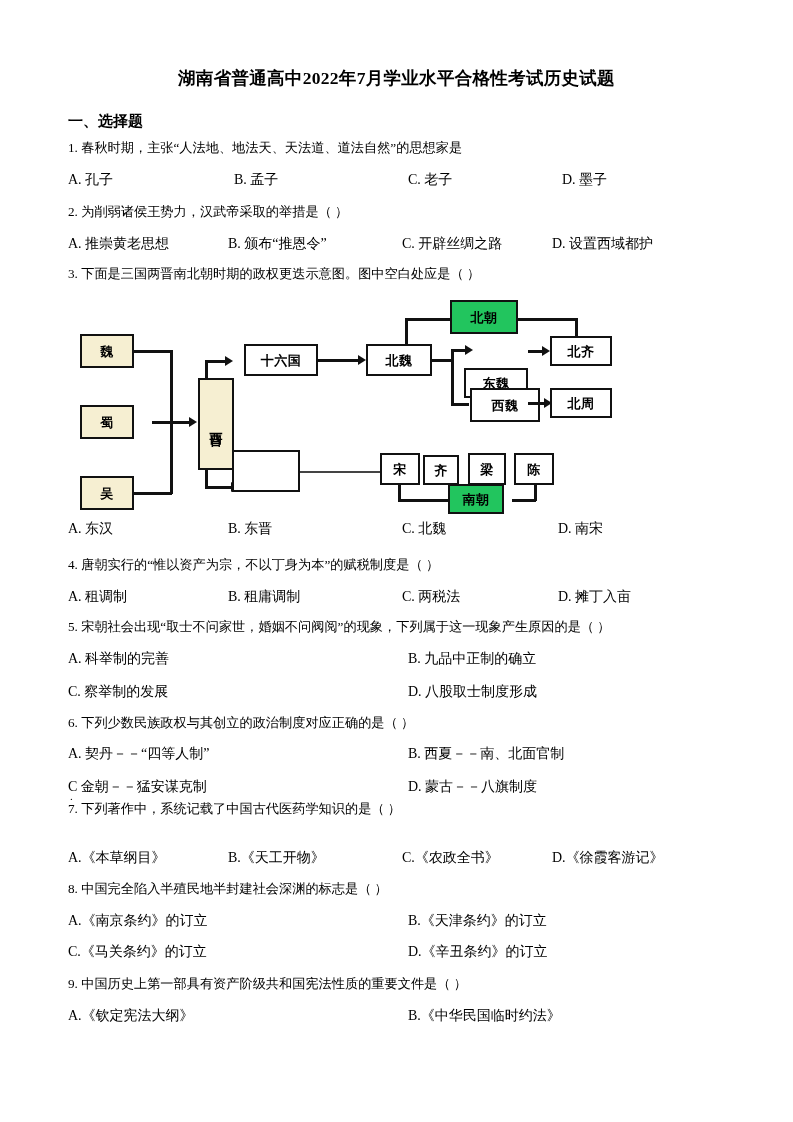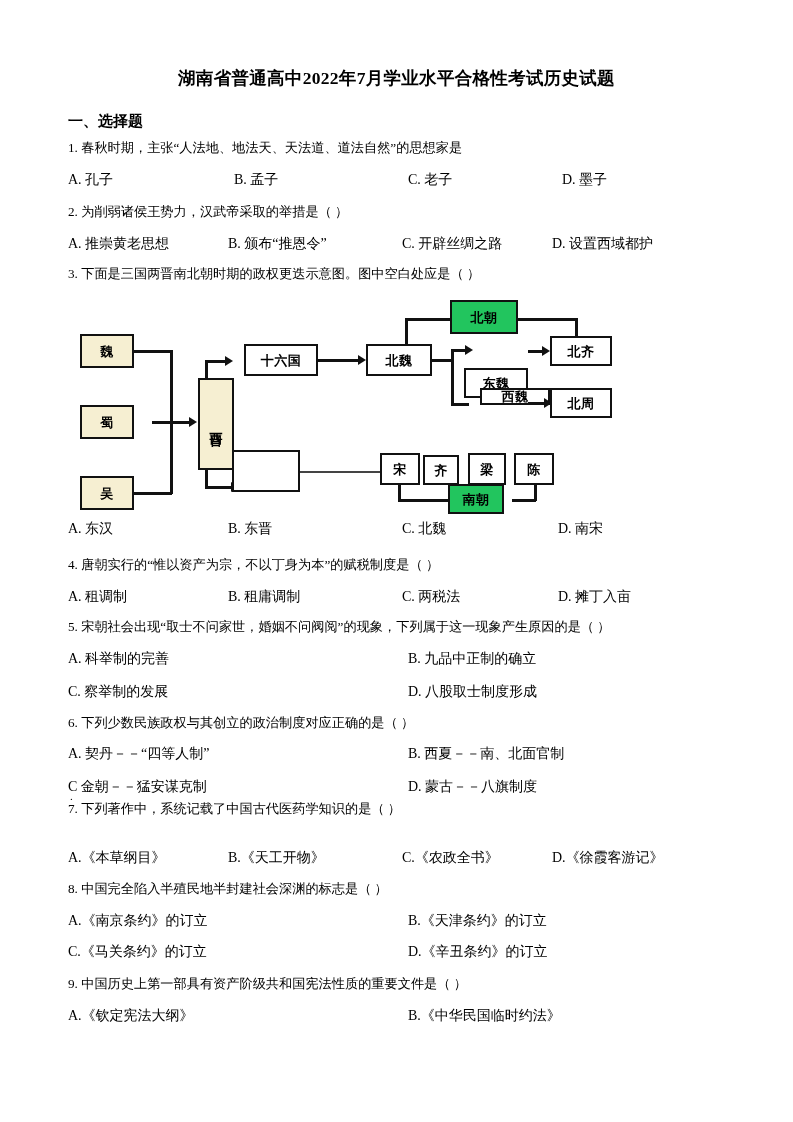--- a/index.html
+++ b/index.html
@@ -158,21 +158,21 @@
     <div class="dline h" style="left:446px; top:30px; width:60px;"></div>
     <div class="dline v" style="left:503px; top:30px; height:28px;"></div>
 
     <div class="dline h" style="left:360px; top:71px; width:22px;"></div>
     <div class="dline v" style="left:379px; top:61px; height:56px;"></div>
     <div class="dline h" style="left:379px; top:61px; width:16px;"></div>
     <div class="arrow-r" style="left:393px; top:57px;"></div>
     <div class="dline h" style="left:379px; top:115px; width:18px;"></div>
 
     <div class="dbox" style="left:392px; top:48px;  width:64px; height:30px;margin-top:32px;">东魏</div>
-    <div class="dbox" style="left:408px; top:100px; width:70px; height:17px;">西魏</div>
+    <div class="dbox" style="left:398px; top:100px; width:70px; height:34px;">西魏</div>
 
     <div class="dline h" style="left:456px; top:62px;  width:16px;"></div>
     <div class="arrow-r" style="left:470px; top:58px;"></div>
     <div class="dline h" style="left:456px; top:114px; width:18px;"></div>
     <div class="arrow-r" style="left:472px; top:110px;"></div>
 
     <div class="dbox" style="left:478px; top:48px;  width:62px; height:30px;">北齐</div>
     <div class="dbox" style="left:478px; top:100px; width:62px; height:30px;">北周</div>
 
     <div class="dbox blank" style="left:160px; top:162px; width:68px; height:42px;"></div>

